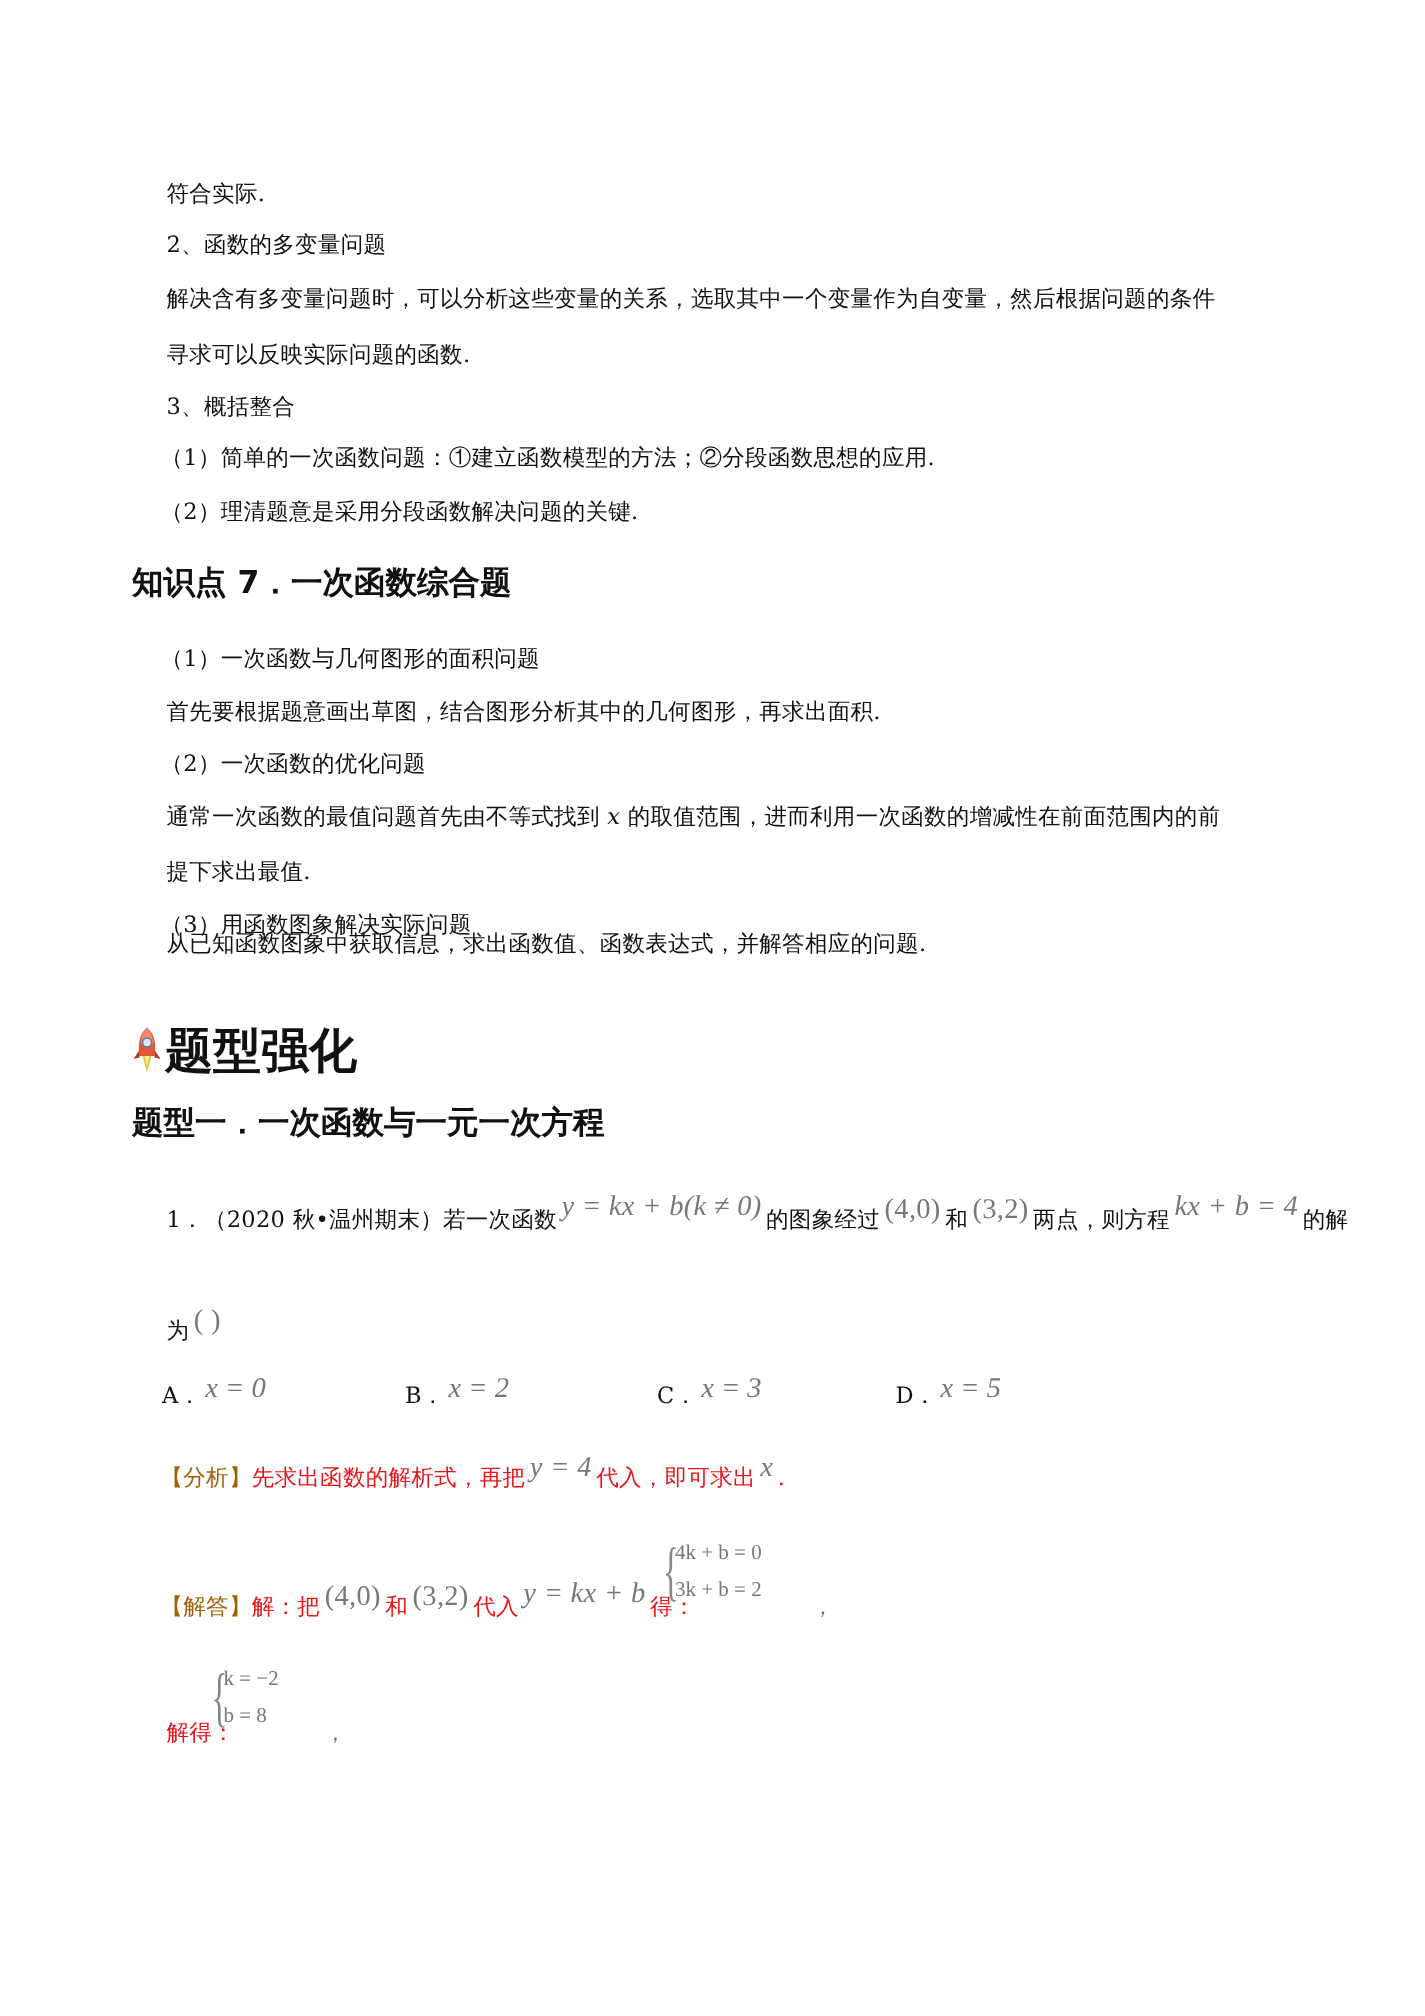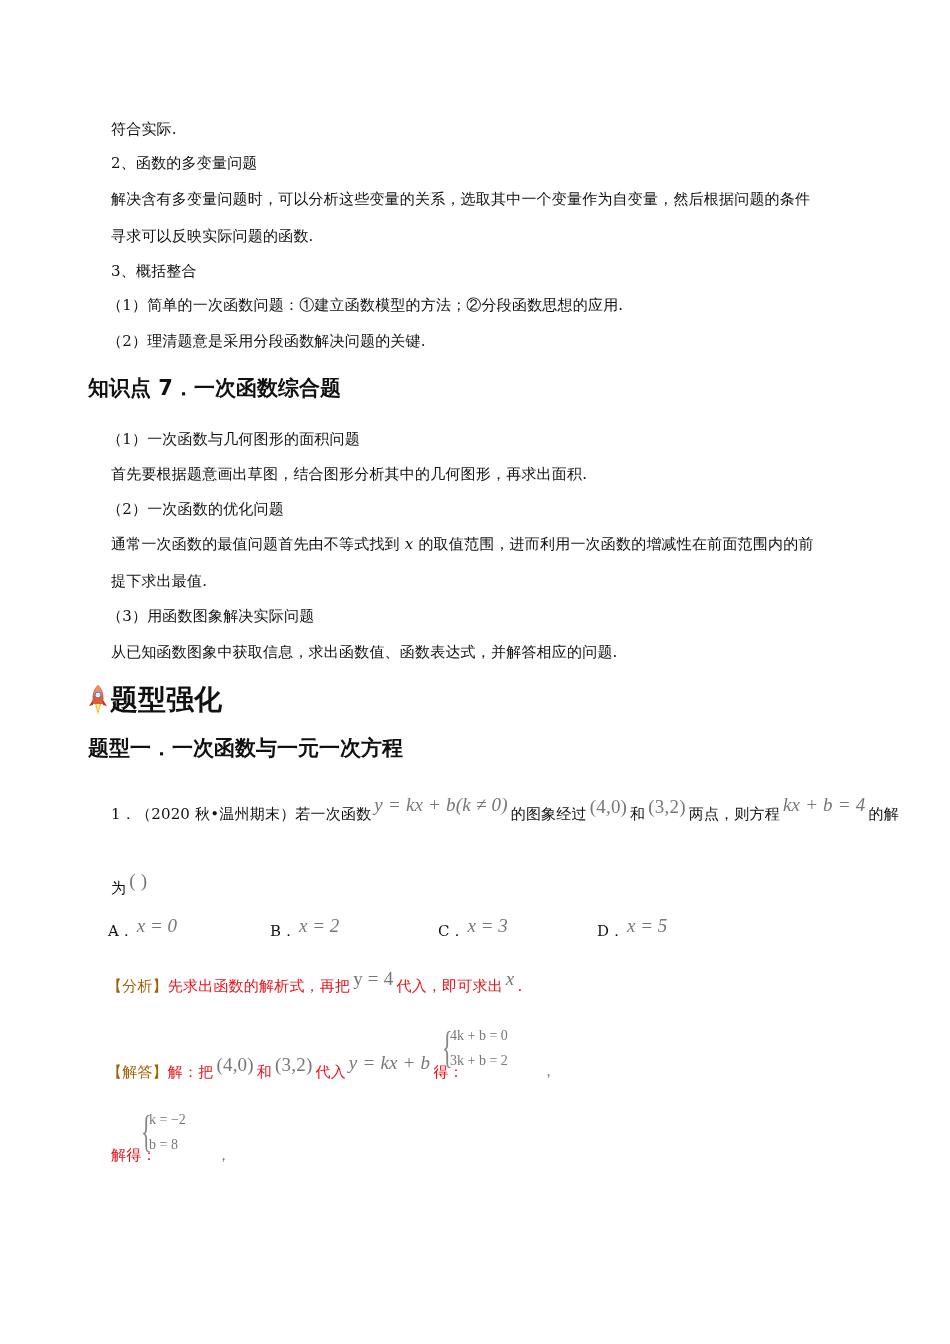--- a/index.html
+++ b/index.html
@@ -1,20 +1,20 @@
 <!DOCTYPE html>
 <html><head>
 <meta charset="utf-8">
 <style>
   html, body { margin: 0; padding: 0; background: #ffffff; }
   body { width: 950px; height: 1344px; position: relative; overflow: hidden;
          font-family: "DejaVu Serif", "Liberation Serif", serif; color: #111; }
   .line { position: absolute; left: 88px; font-size: 15px; line-height: 20px; white-space: nowrap; letter-spacing: 0.2px; margin-left: 23px; }
   .h2 { position: absolute; left: 88px; font-family: "DejaVu Sans", "Liberation Sans", sans-serif; font-weight: bold; font-size: 21px; line-height: 28px; white-space: nowrap; }
-  .h1 { position: absolute; left: 88px; font-family: "DejaVu Sans", "Liberation Sans", sans-serif; font-weight: bold; font-size: 28px; line-height: 32px; white-space: nowrap; display:flex; align-items:flex-end; }
+  .h1 { position: absolute; left: 88px; font-family: "DejaVu Sans", "Liberation Sans", sans-serif; font-weight: bold; font-size: 32px; line-height: 32px; white-space: nowrap; display:flex; align-items:flex-end; }
   .math { font-family: "Liberation Serif", "DejaVu Serif", serif; font-style: italic; color: #777; font-size: 19px; position: relative; top: -8px; margin: 0 3px; }
   .math.up { top: -6px; font-style: normal; }
   .red { color: #e8141a; }
   .bold-red { color: #a16207; font-weight: normal; }
   .opt { position: absolute; top: 920px; font-size: 15px; line-height: 20px; white-space: nowrap; }
   .opt .math { top: -4px; text-align: right; }
   .brace { position: absolute; font-family: "Liberation Serif", serif; color: #777; font-size: 14px; line-height: 25px; }
   .brace .b { position: absolute; left: 0; top: 0; font-size: 44px; line-height: 50px; font-weight: 100; transform: scaleX(0.5); transform-origin: left; color: #888; }
   .brace .eq { position: relative; left: 8px; display: block; }
   .rocket { width: 20px; height: 32px; position: relative; margin-right: 2px; }
@@ -39,21 +39,21 @@
   <div class="line" style="top:429px; left:84px">（1）一次函数与几何图形的面积问题</div>
   <div class="line" style="top:464px">首先要根据题意画出草图，结合图形分析其中的几何图形，再求出面积.</div>
   <div class="line" style="top:499px; left:84px">（2）一次函数的优化问题</div>
   <div class="line" style="top:534px">
     <span>通常一次函数的最值问题首先由不等式找到</span>
     <i>x</i>
     <span>的取值范围，进而利用一次函数的增减性在前面范围内的前</span>
   </div>
   <div class="line" style="top:571px">提下求出最值.</div>
   <div class="line" style="top:606px; left:84px">（3）用函数图象解决实际问题</div>
-  <div class="line" style="top:642px">从已知函数图象中获取信息，求出函数值、函数表达式，并解答相应的问题.</div>
+  <div class="line" style="top:619px">从已知函数图象中获取信息，求出函数值、函数表达式，并解答相应的问题.</div>
 
   <div class="h1" style="top:684px">
     <svg class="rocket" viewBox="0 0 20 32">
       <path d="M10 1 C4 6 4 14 5 20 L15 20 C16 14 16 6 10 1 Z" fill="#e05a3a"></path>
       <path d="M10 1 C7 4 6 8 6 12 L14 12 C14 8 13 4 10 1 Z" fill="#f08a6a"></path>
       <circle cx="10" cy="11" r="3" fill="#dfe9f2" stroke="#4a7fb0" stroke-width="1"></circle>
       <path d="M5 16 L1 22 L5 21 Z" fill="#b8392a"></path>
       <path d="M15 16 L19 22 L15 21 Z" fill="#b8392a"></path>
       <path d="M7 20 L10 31 L13 20 Z" fill="#f5c040"></path>
       <path d="M8.5 20 L10 27 L11.5 20 Z" fill="#fff2a0"></path>
@@ -77,21 +77,21 @@
     <span>B．</span><span class="math">x = 2</span>
   </div>
   <div class="opt" style="left:438px">
     <span>C．</span><span class="math">x = 3</span>
   </div>
   <div class="opt" style="left:597px">
     <span>D．</span><span class="math">x = 5</span>
   </div>
 
   <div class="line red" style="top:975px; left:84px">
-    <span class="bold-red">【分析】</span><span>先求出函数的解析式，再把</span><span class="math up" style="">y = 4</span><span>代入，即可求出</span><span class="math up" style="font-style:italic">x</span><span>.</span>
+    <span class="bold-red">【分析】</span><span>先求出函数的解析式，再把</span><span class="math up" style="font-style:italic">y = 4</span><span>代入，即可求出</span><span class="math up" style="font-style:italic">x</span><span>.</span>
   </div>
 
   <div class="line red" style="top:1061px; left:84px">
     <span class="bold-red">【解答】</span><span>解：把</span><span class="math up">(4,0)</span><span>和</span><span class="math up">(3,2)</span><span>代入</span><span class="math">y = kx + b</span><span>得：</span>
   </div>
   <div class="brace" style="left:442px; top:1023px; width:90px; height:50px">
     <span class="b">{</span>
     <span class="eq">4k + b = 0</span>
     <span class="eq">3k + b = 2</span>
   </div>

